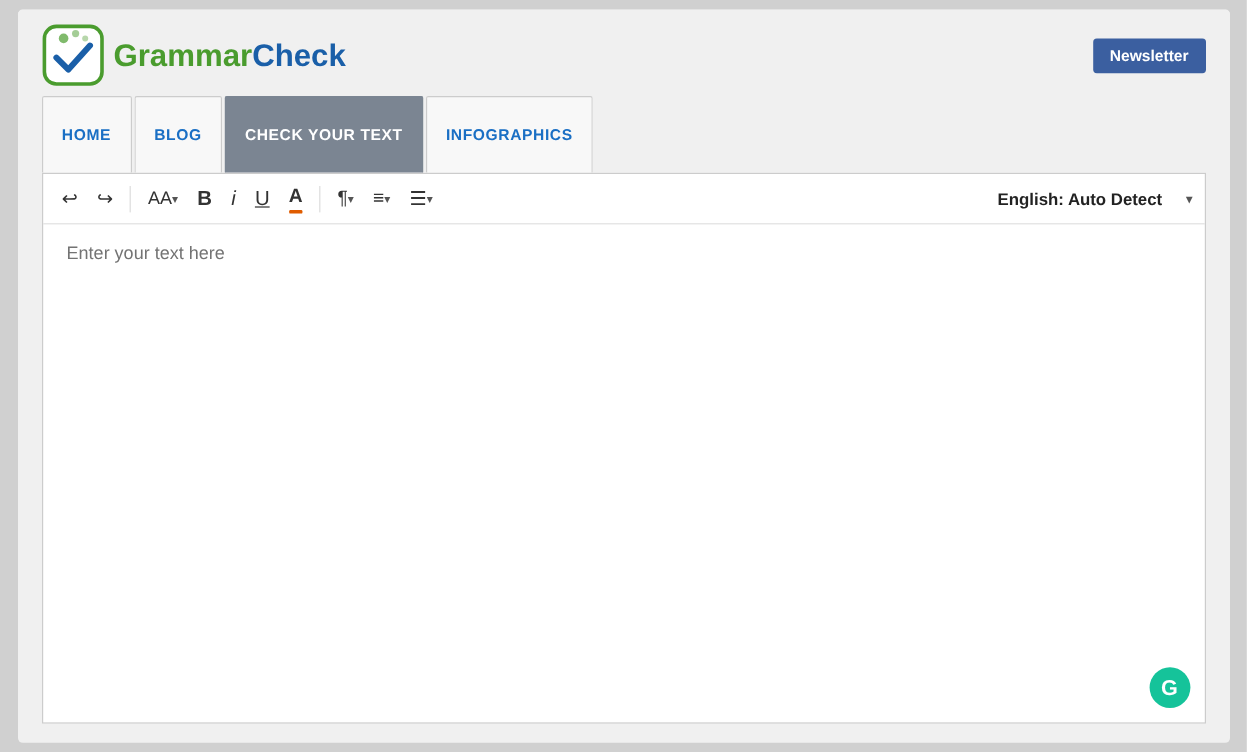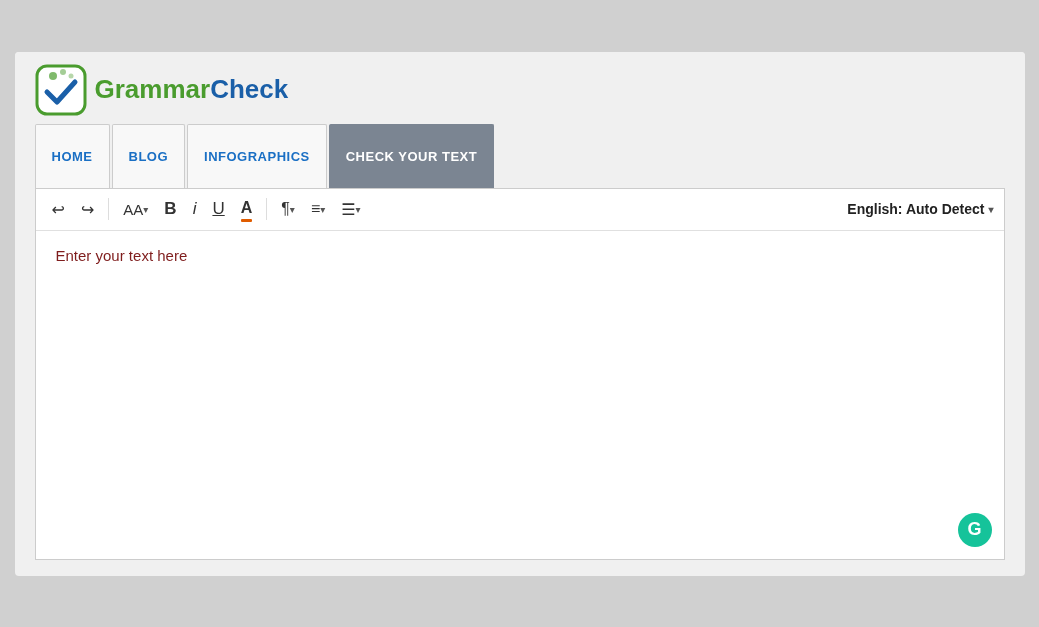--- a/index.html
+++ b/index.html
@@ -8,21 +8,21 @@
       font-family: Arial, sans-serif;
       width: 1039px;
       height: 627px;
       display: flex;
       align-items: center;
       justify-content: center;
     }
     .page-wrapper {
       background: #f0f0f0;
       width: 1010px;
-      height: 524px;
+      height: 611px;
       border-radius: 4px;
       display: flex;
       flex-direction: column;
       overflow: hidden;
     }
     
     .header {
       background: #f0f0f0;
       display: flex;
       align-items: center;
@@ -124,29 +124,29 @@
       margin: 0 4px;
     }
     .toolbar-spacer { flex: 1; }
     .language-selector {
       display: flex;
       align-items: center;
       font-size: 14px;
       font-weight: bold;
       color: #222;
       cursor: pointer;
-      gap: 4px;
+      gap: 20px;
     }
     .editor-content {
       flex: 1;
       padding: 16px 20px;
       position: relative;
     }
     .editor-placeholder {
-      color: #7f1d1d;
+      color: #737373;
       font-size: 15px;
       position: absolute;
       top: 16px;
       left: 20px;
       pointer-events: none;
     }
     .grammarly-badge {
       position: absolute;
       bottom: 12px;
       right: 12px;
@@ -197,27 +197,28 @@
         <rect x="2" y="2" width="48" height="48" rx="10" ry="10" fill="white" stroke="#4a9c2e" stroke-width="3"></rect>
         <polyline points="12,28 22,38 40,18" fill="none" stroke="#1a5fa8" stroke-width="5" stroke-linecap="round" stroke-linejoin="round"></polyline>
         <circle cx="18" cy="12" r="4" fill="#4a9c2e" opacity="0.7"></circle>
         <circle cx="28" cy="8" r="3" fill="#4a9c2e" opacity="0.5"></circle>
         <circle cx="36" cy="12" r="2.5" fill="#4a9c2e" opacity="0.4"></circle>
       </svg>
       <div class="logo-text">
         <span class="grammar">Grammar</span><span class="check">Check</span>
       </div>
     </div>
+    <button class="newsletter-btn">Newsletter</button>
   </div>
 
   <div class="nav">
     <div class="nav-tab blue-text">HOME</div>
     <div class="nav-tab blue-text">BLOG</div>
+    <div class="nav-tab active">CHECK YOUR TEXT</div>
     <div class="nav-tab blue-text">INFOGRAPHICS</div>
-    <div class="nav-tab active">CHECK YOUR TEXT</div>
   </div>
 
   <div class="editor-container">
 
     <div class="toolbar">
       <button class="toolbar-btn" title="Undo">
         <span>↩</span>
       </button>
       <button class="toolbar-btn" title="Redo">
         <span>↪</span>

